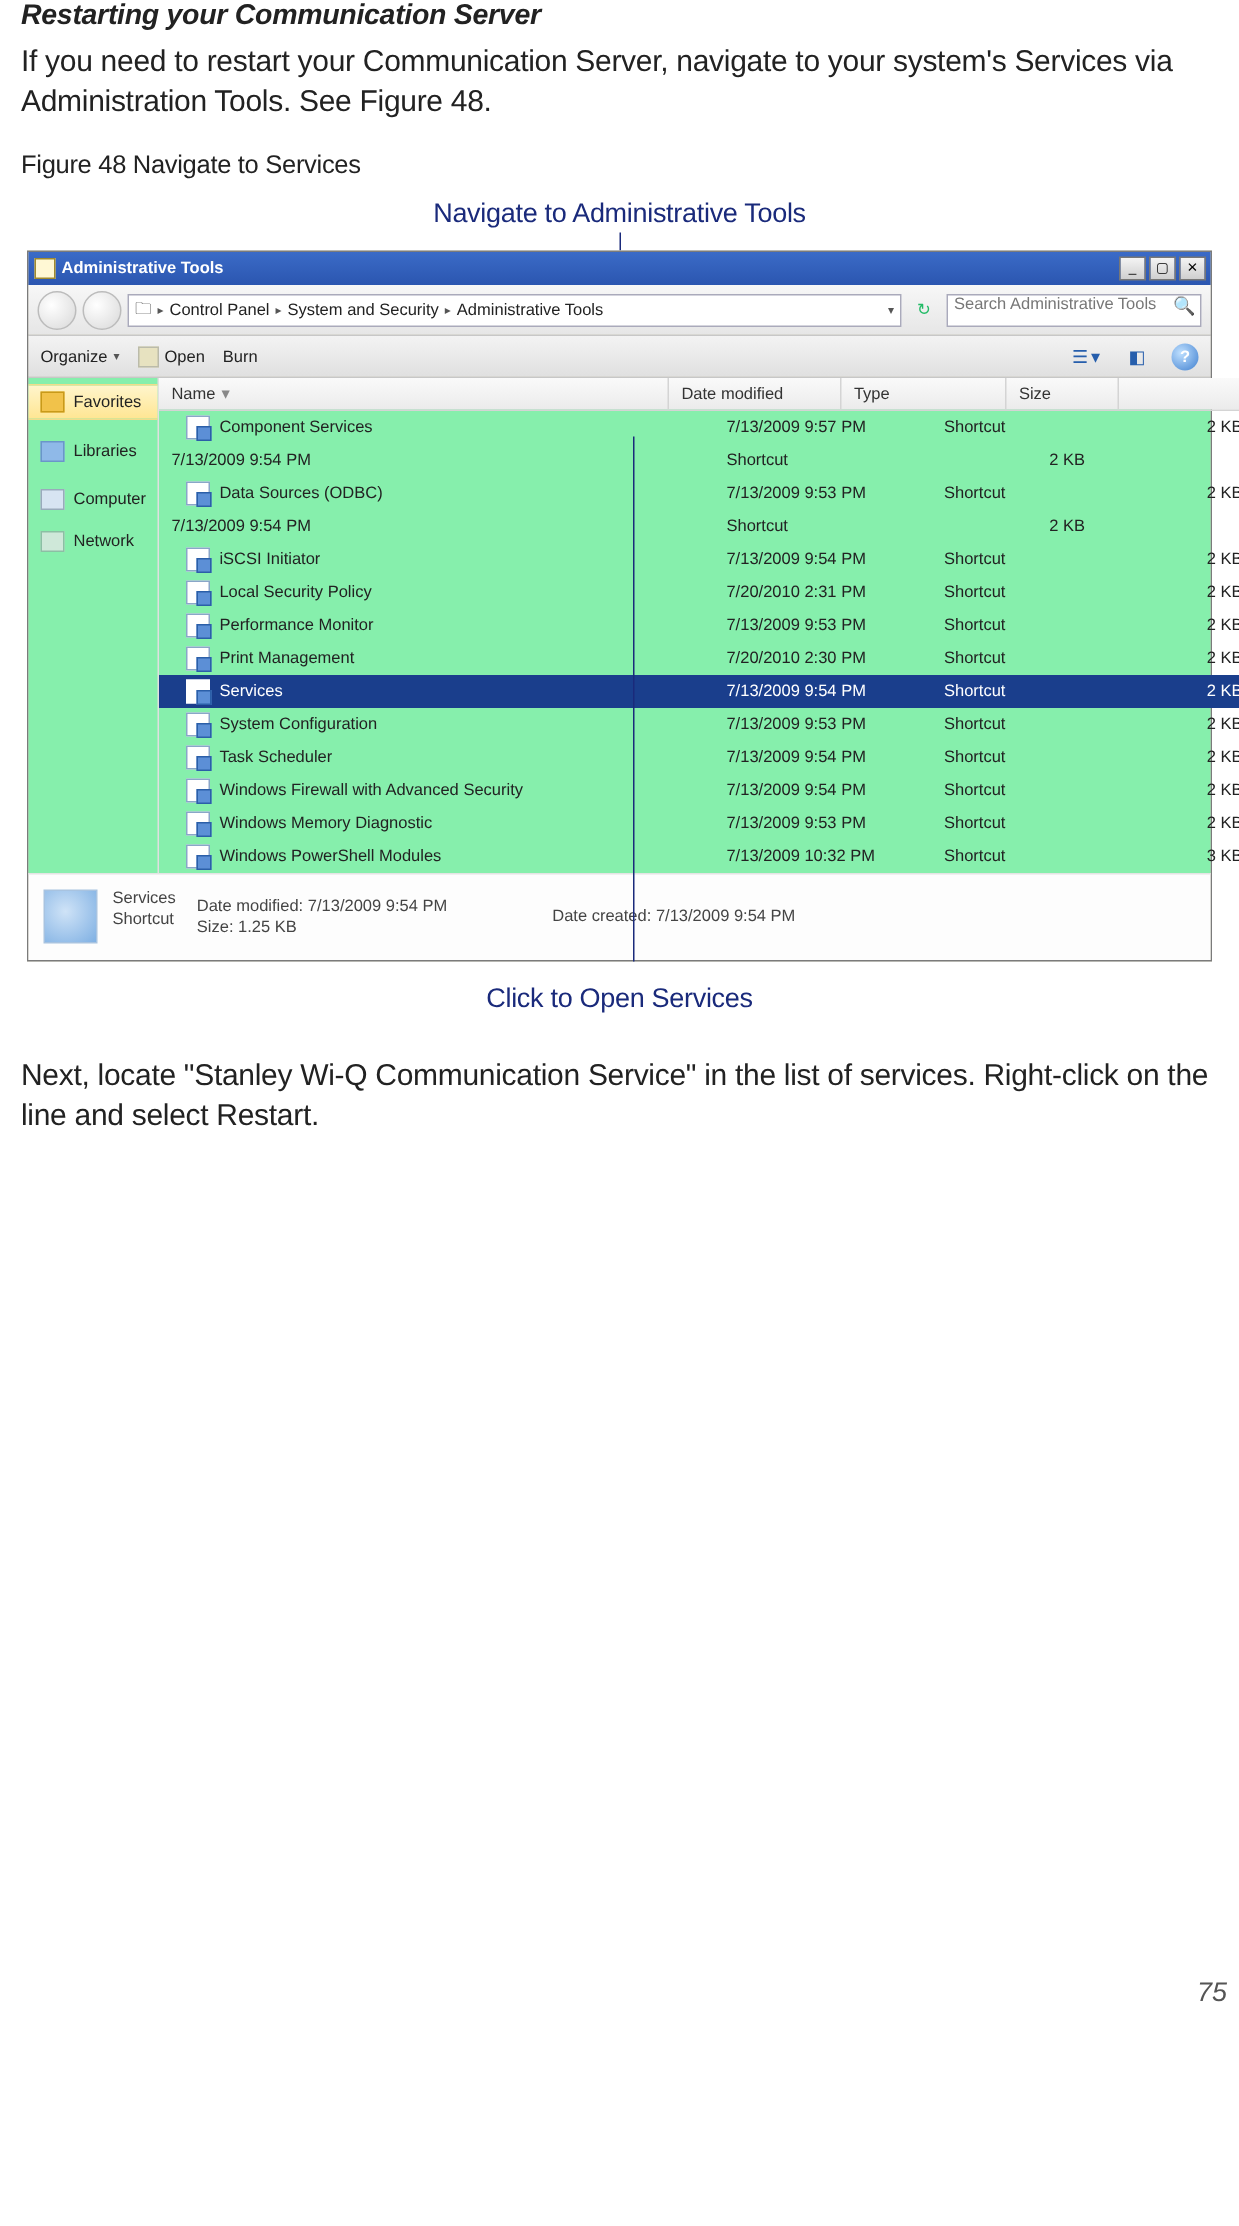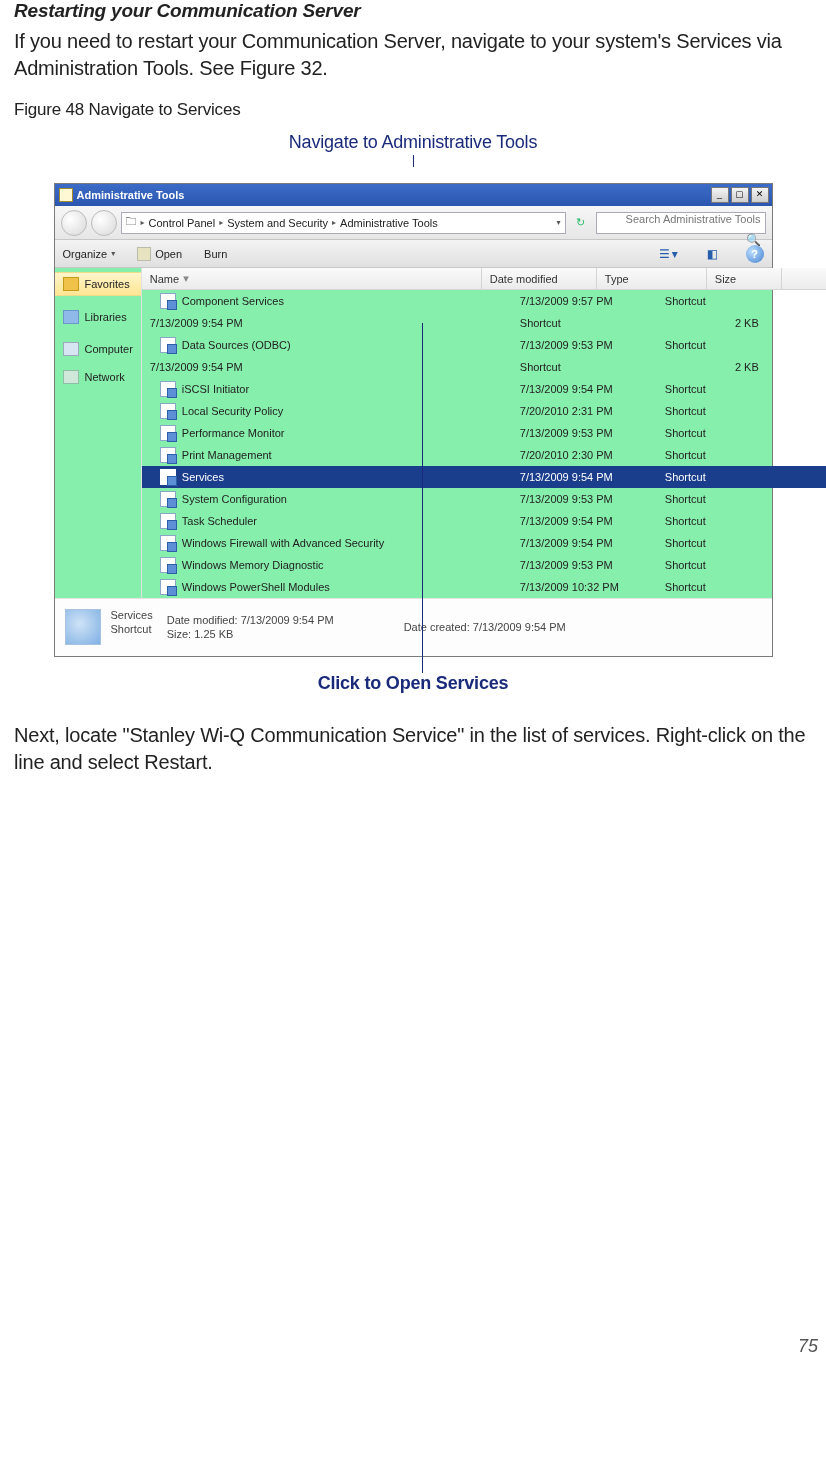--- a/index.html
+++ b/index.html
@@ -52,22 +52,22 @@
     text-align: right;
     color: #555;
     margin-top: 560px;
     margin-right: -6px;
   }
 
   
   .win {
     border: 1px solid #7b7b7b;
     background: #ece9d8;
-    width: 719px;
-    margin: 16px auto;
+    width: 790px;
+    margin: 0 auto;
     font-family: Tahoma, "Segoe UI", Arial, sans-serif;
     font-size: 11px;
     position: relative;
   }
   .titlebar {
     height: 22px;
     background: linear-gradient(#3b6bc7, #2b56b0);
     color: #fff;
     display: flex;
     align-items: center;
@@ -98,36 +98,35 @@
     padding:0 4px;
     gap:4px;
   }
   .addr .seg { display:flex; align-items:center; gap:4px; }
   .addr .tri { font-size:8px; color:#555; }
   .searchbox {
     width:170px;
     height:22px;
     background:#fff;
     border:1px solid #aab;
-    display:flex; align-items:flex-end;
+    display:flex; align-items:flex-start;
     padding:0 4px;
     color:#777;
     gap:4px;
-    flex-direction:column;
   }
   .searchbox .mg { width:14px; height:14px; color:#3a6fb8; font-size:12px; text-align:center;}
   .refreshbtn, .searchgo { width:22px; height:22px; display:flex; align-items:center; justify-content:center; color:#2b6; }
   .toolbar {
     height:28px;
     background:linear-gradient(#f3f3f3,#e0e0e0);
     border-bottom:1px solid #c7c7c7;
     display:flex;
     align-items:center;
     padding:0 8px;
-    gap:22px;
+    gap:12px;
   }
   .tbtn { display:flex; align-items:center; gap:4px; cursor:default; }
   .tbtn .tri { font-size:8px; color:#555; }
   .spacer{flex:1;}
   .icnbtn { width:22px; height:20px; border:1px solid transparent; display:flex; align-items:center; justify-content:center; color:#265eac; font-size:12px;}
   .helpq { width:18px; height:18px; border-radius:50%; background:radial-gradient(circle at 35% 35%, #bfe0ff, #3f7fcf); color:#fff; font-weight:bold; text-align:center; line-height:18px; font-size:11px;}
 
   .content { display:flex; background:#86efac; }
   .sidebar { width:154px; border-right:1px solid #e0e0e0; padding:4px 0; }
   .sbitem { display:flex; align-items:center; gap:6px; padding:4px 8px; }
@@ -171,21 +170,21 @@
     height:58px;
   }
   .bigico { width:36px; height:36px; background:radial-gradient(circle at 40% 40%, #cfe3f7, #7fb0e3); border:1px solid #a8c3e0; }
   .detailscol { display:flex; flex-direction:column; font-size:11px; color:#444; gap:2px;}
   .detailscol.sub { align-self:center; }
 </style>
 </head>
 <body>
 
 <div class="heading">Restarting your Communication Server</div>
-<div class="body-text">If you need to restart your Communication Server, navigate to your system's Services via Administration Tools. See Figure 32.</div>
+<div class="body-text">If you need to restart your Communication Server, navigate to your system's Services via Administration Tools. See Figure 48.</div>
 <div class="caption">Figure 48    Navigate to Services</div>
 <div class="callout top">Navigate to Administrative Tools</div>
 <div class="leader-top"></div>
 
 <div class="win">
 
   <div class="titlebar">
     <div class="ticon"></div>
     <div class="ttext">Administrative Tools</div>
     <div class="win-btns">
@@ -427,17 +426,17 @@
       </span>
     </div>
   </div>
 
 </div>
 
 <div class="leader-mid-wrap">
     <div class="leader-mid"></div>
   </div>
 
-<div class="callout" style="margin-top:14px;font-weight:bold;">Click to Open Services</div>
+<div class="callout" style="margin-top:14px;">Click to Open Services</div>
 
 <div class="body-text" style="margin-top:28px;">Next, locate "Stanley Wi-Q Communication Service" in the list of services. Right-click on the line and select Restart.</div>
 
 <div class="page-num">75</div>
 
 </body></html>

